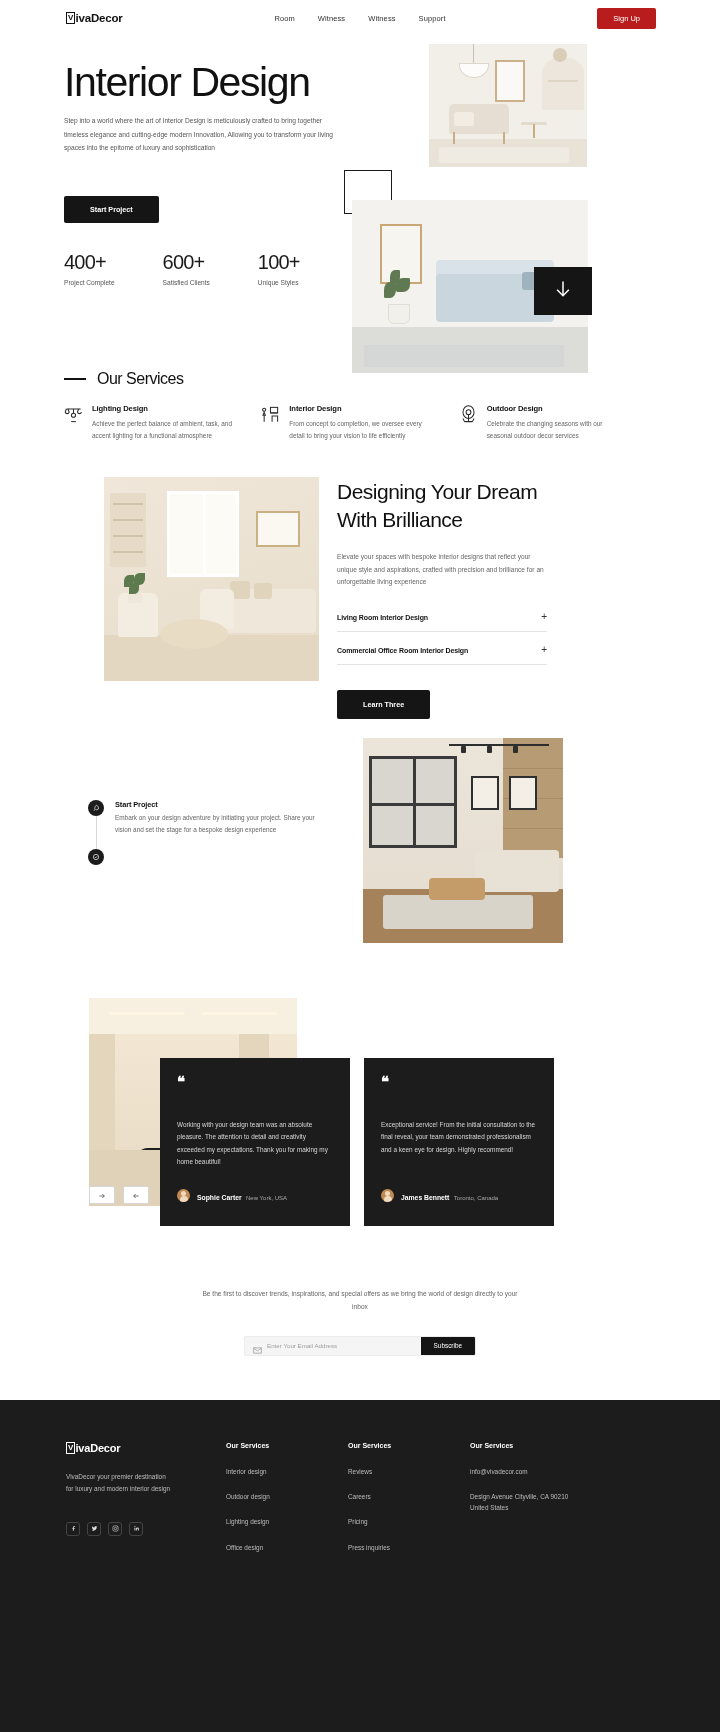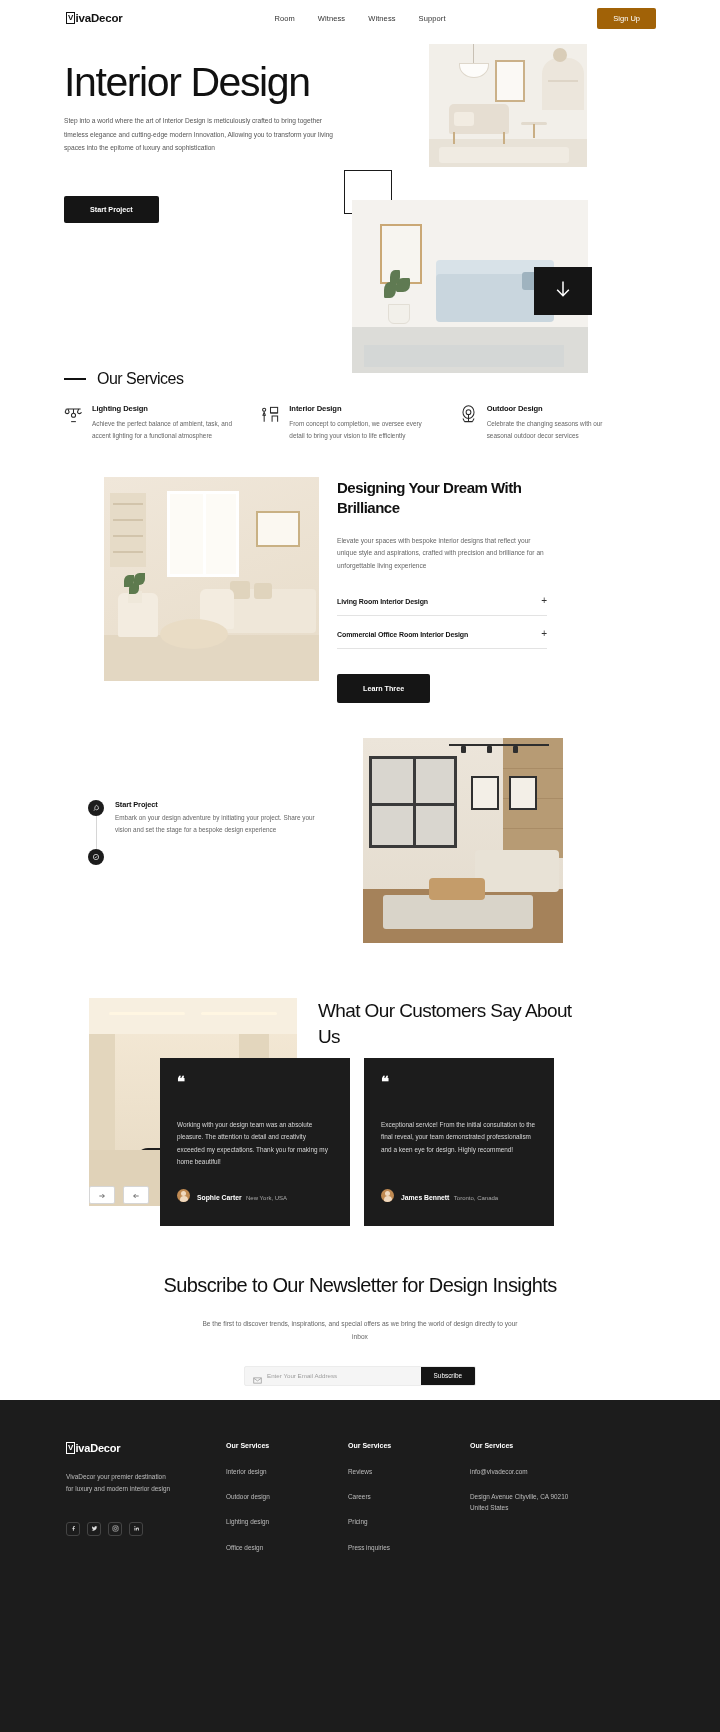--- a/index.html
+++ b/index.html
@@ -26,21 +26,21 @@
   }
   .logo { display: flex; align-items: center; font-size: 11.5px; font-weight: bold; letter-spacing: -0.2px; }
   .logo-box {
     border: 1.2px solid #111; width: 9px; height: 12px; display: inline-flex;
     align-items: center; justify-content: center; font-size: 8px; font-weight: bold;
     margin-right: 0.5px; line-height: 1;
   }
   .nav { position: absolute; left: 50%; transform: translateX(-50%); display: flex; gap: 23px; }
   .nav a { font-size: 7.5px; color: #333; text-decoration: none; letter-spacing: 0.1px; }
   .signup {
-    margin-left: auto; background: #a16207; color: #fff; font-size: 7.5px;
+    margin-left: auto; background: #b91c1c; color: #fff; font-size: 7.5px;
     padding: 6px 16px; border: none; border-radius: 2px; cursor: pointer;
   }
 
   
   .hero { position: relative; height: 300px; }
   .hero-title {
     position: absolute; left: 64px; top: 26px;
     font-size: 41px; font-weight: 500; letter-spacing: -1.4px; line-height: 1;
   }
   .hero-sub {
@@ -116,21 +116,21 @@
   .svc { width: 205px; display:flex; gap:9px; }
   .svc:nth-child(2){ margin-left: 0; }
   .svc-ico { width:19px; height:19px; flex:none; color:#2a2a2a; margin-top:1px; }
   .svc-ico svg { width:19px; height:19px; }
   .svc-title { font-size:7.6px; font-weight:bold; letter-spacing:-0.1px; }
   .svc-desc { font-size:6.4px; line-height:1.85; color:#666; margin-top:5px; width:140px; }
 
   
   .brill-img { left:104px; top:477px; width:215px; height:204px; }
   .brill { position:absolute; left:337px; top:478px; width:210px; }
-  .brill h2 { font-size:15px; font-weight:700; line-height:1.35; letter-spacing:-0.5px; }
+  .brill h2 { font-size:21px; font-weight:400; line-height:1.35; letter-spacing:-0.5px; }
   .brill p.lead { font-size:6.6px; line-height:1.95; color:#666; margin-top:16px; }
   .acc { margin-top:23px; }
   .acc-row {
     display:flex; align-items:center; justify-content:space-between;
     padding: 0 0 9px 0; border-bottom:1px solid #e3e3e3; margin-bottom:13px; cursor:pointer;
   }
   .acc-row span.t { font-size:7px; font-weight:bold; letter-spacing:-0.1px; }
   .acc-row span.p { font-size:10px; color:#333; line-height:1; }
   .learn-more { margin-top:12px; padding:10px 26px; }
 
@@ -256,20 +256,34 @@
       <a href="#">Support</a>
     </div>
     <button class="signup">Sign Up</button>
   </div>
 
   <div class="hero">
     <h1 class="hero-title">Interior Design</h1>
     <p class="hero-sub">Step into a world where the art of Interior Design is meticulously crafted to bring together timeless elegance and cutting-edge modern Innovation, Allowing you to transform your living spaces into the epitome of luxury and sophistication</p>
     <button class="btn-dark start-project">Start Project</button>
 
+    <div class="stats">
+      <div>
+        <div class="stat-num">400+</div>
+        <div class="stat-label">Project Complete</div>
+      </div>
+      <div>
+        <div class="stat-num">600+</div>
+        <div class="stat-label">Satisfied Clients</div>
+      </div>
+      <div>
+        <div class="stat-num">100+</div>
+        <div class="stat-label">Unique Styles</div>
+      </div>
+    </div>
 
     <div class="img hero-img-1 roomA">
       <div class="wall"></div>
       <div class="floor"></div>
       <div class="shelf"></div>
       <div class="vase"></div>
       <div class="art"></div>
       <div class="lamp-cord"></div>
       <div class="lamp"></div>
       <div class="rug"></div>
@@ -452,21 +466,20 @@
       <i style="left:112px;width:76px;"></i>
     </div>
     <div class="col" style="left:0;top:36px;width:26px;height:120px;"></div>
     <div class="col" style="left:150px;top:36px;width:30px;height:120px;"></div>
     <div class="dark" style="left:92px;top:60px;width:4px;height:84px;"></div>
     <div class="dark" style="left:120px;top:74px;width:4px;height:70px;"></div>
     <div class="dark" style="left:46px;top:150px;width:60px;height:26px;border-radius:13px;"></div>
     <div class="floor"></div>
   </div>
 
-  <h2 class="t-head">What Our Customers Say About Us</h2>
 
   <div class="t-cards">
     <div class="t-card">
       <div class="t-quote">❝</div>
       <div class="t-text">Working with your design team was an absolute pleasure. The attention to detail and creativity exceeded my expectations. Thank you for making my home beautiful!</div>
       <div class="t-person">
         <span class="t-ava"></span>
         <span>
           <span class="t-name">Sophie Carter</span>
           <span class="t-loc">New York, USA</span>
@@ -497,21 +510,20 @@
     <div class="t-arrow">
       <span>
         <svg viewBox="0 0 24 24" fill="none" stroke="#333" stroke-width="2">
             <path d="M20 12H5M11 6l-6 6 6 6"></path>
           </svg>
       </span>
     </div>
   </div>
 
   <div class="news">
-    <h2>Subscribe to Our Newsletter for Design Insights</h2>
     <p>Be the first to discover trends, inspirations, and special offers as we bring the world of design directly to your inbox</p>
     <div class="news-form">
       <span class="mail">
         <svg viewBox="0 0 24 24" fill="none" stroke="#9a9a9a" stroke-width="2">
           <rect x="2" y="5" width="20" height="14"></rect>
             <path d="M2 6l10 7 10-7"></path>
         </svg>
       </span>
       <input type="text" placeholder="Enter Your Email Address" style="">
       <button>Subscribe</button>

